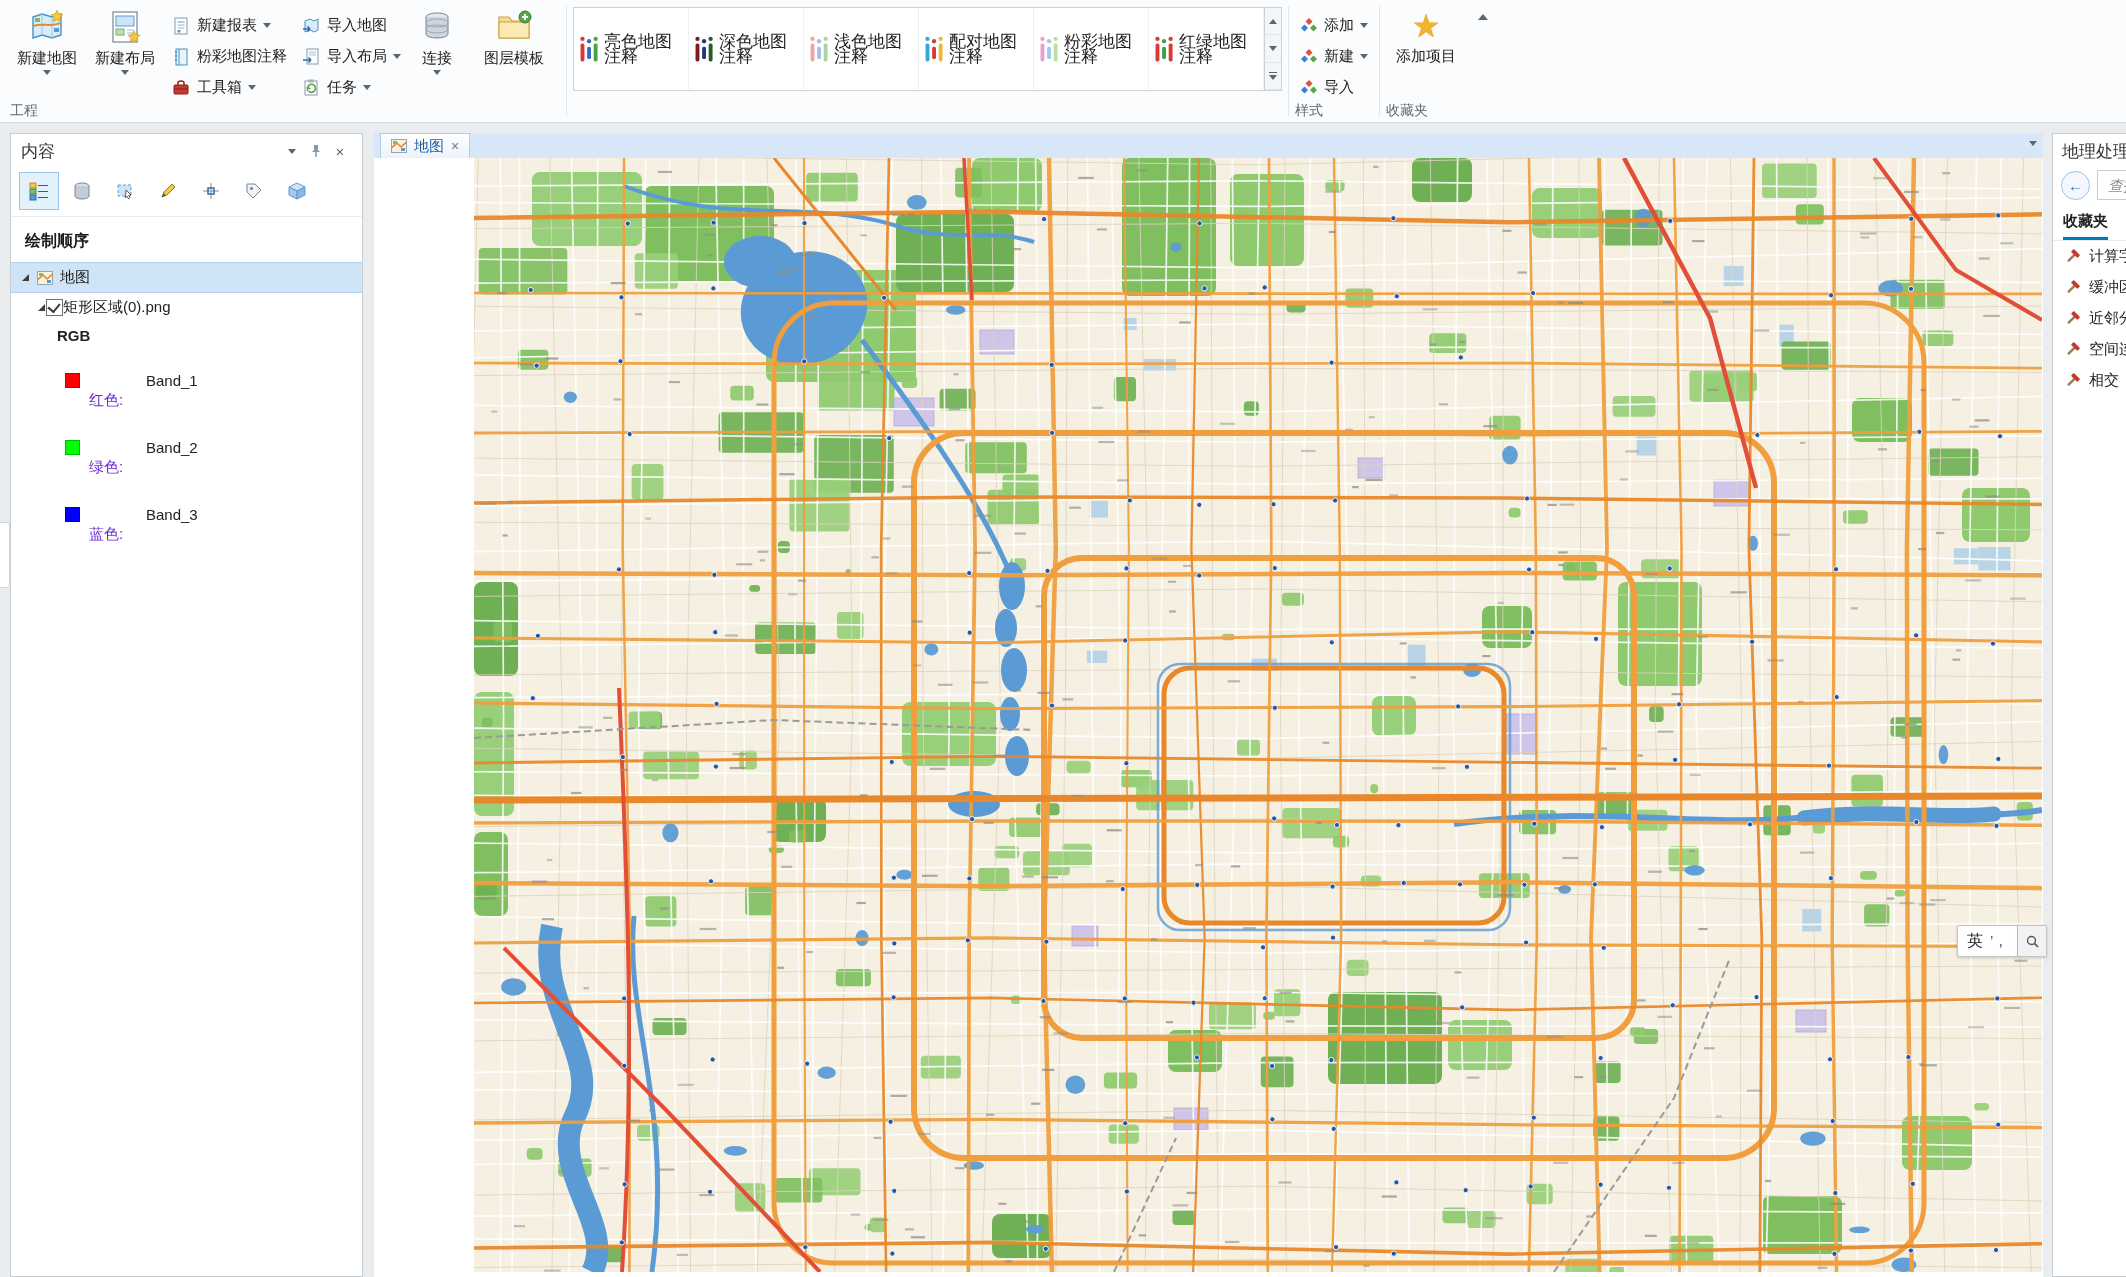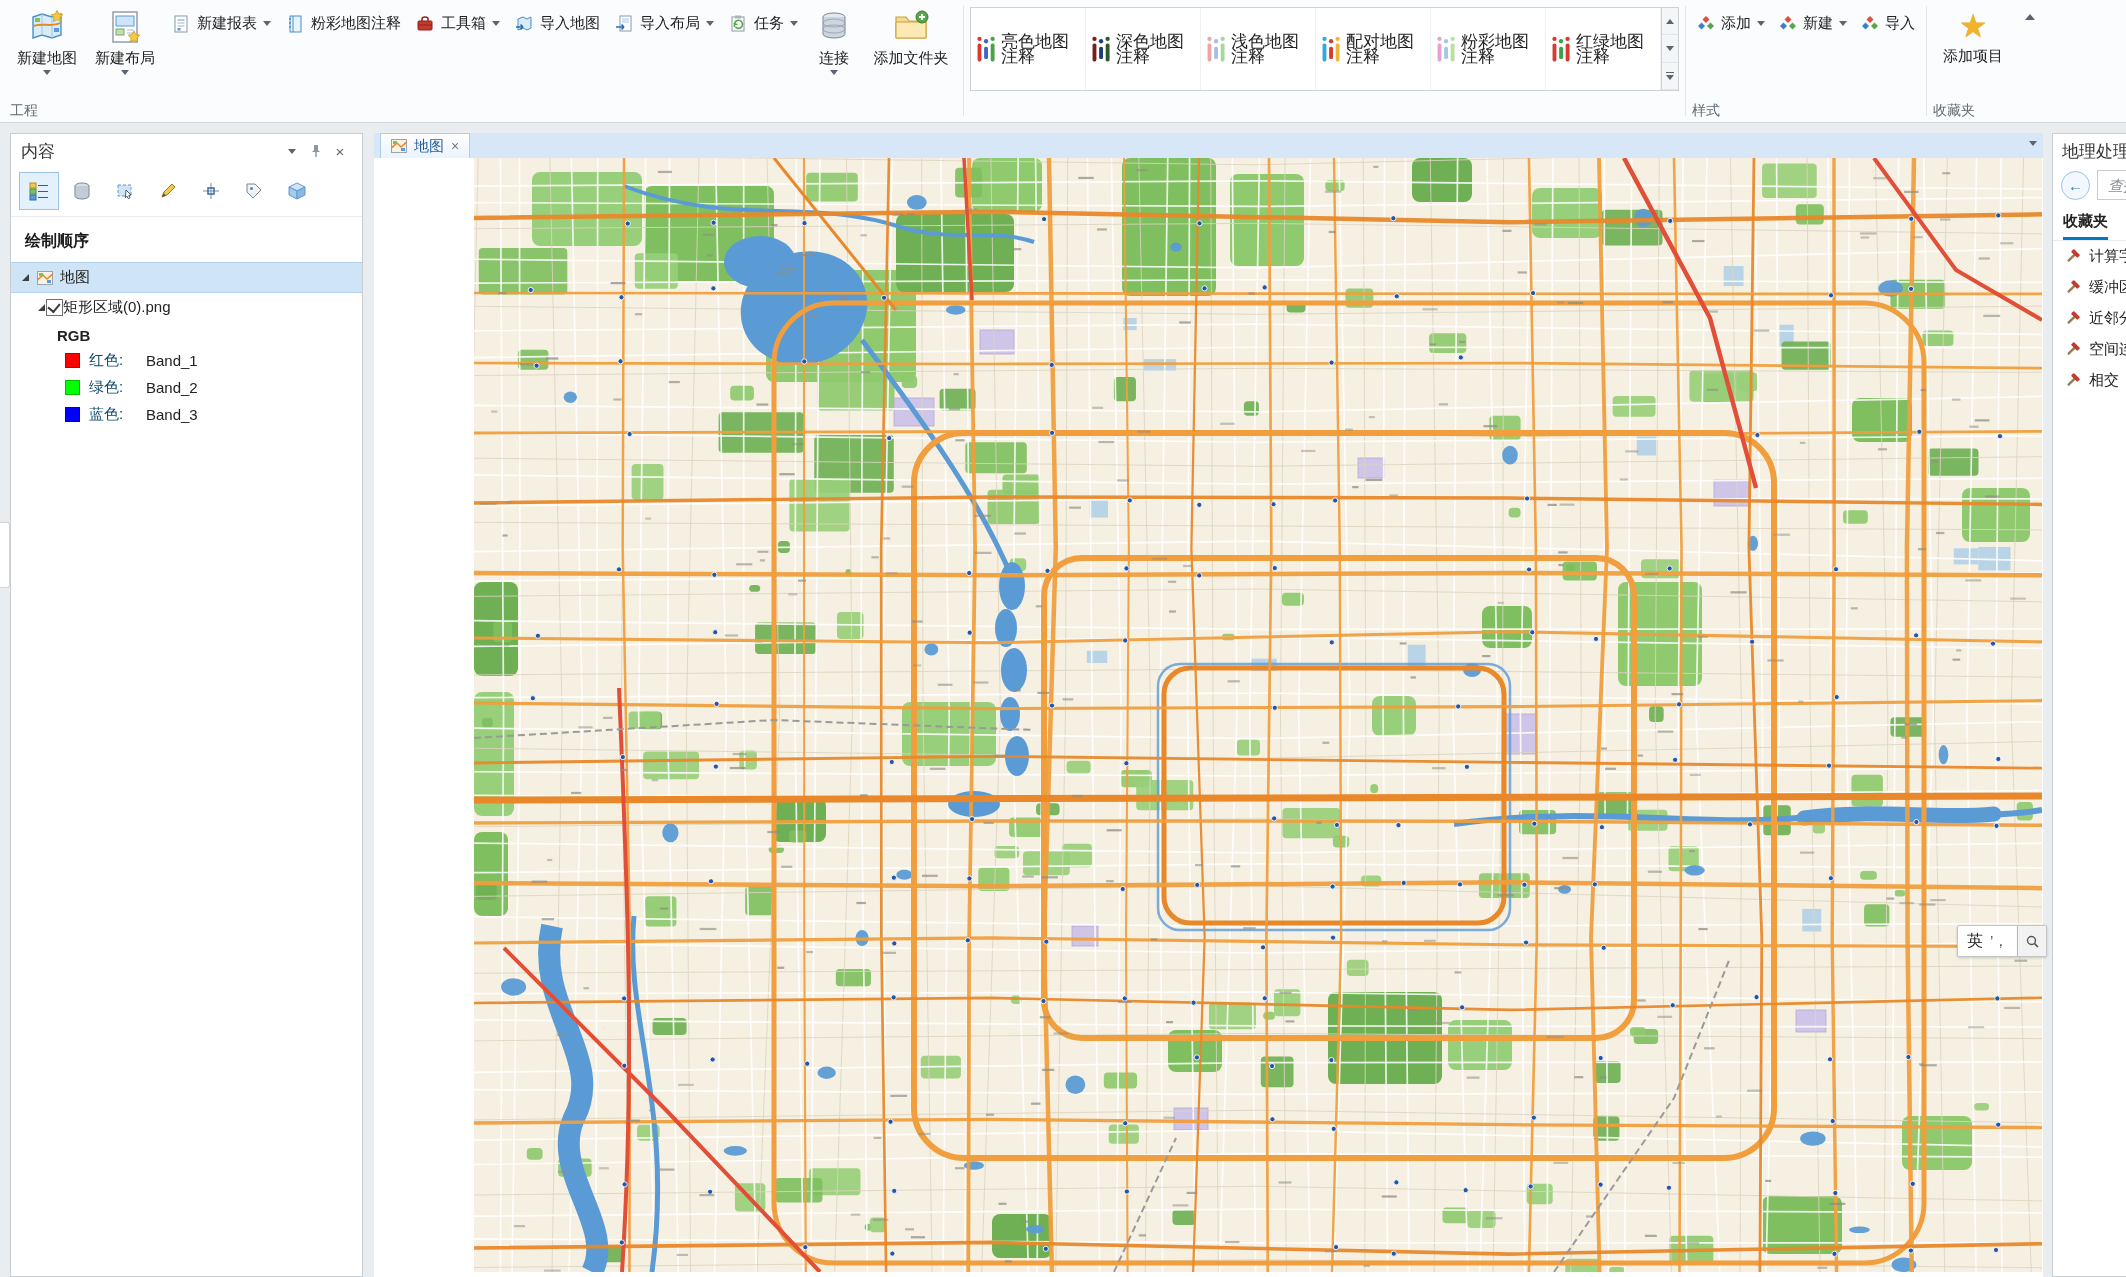--- a/index.html
+++ b/index.html
@@ -12,21 +12,21 @@
   .ribbon{position:absolute;left:0;top:0;right:0;height:122px;background:#fbfcfd;
     border-bottom:1px solid #d0d7de;display:flex;align-items:stretch;padding:0 6px;}
   .rgroup{display:flex;flex-direction:column;padding:2px 4px 0 4px;}
   .rg-body{flex:1;display:flex;align-items:stretch;gap:4px;}
   .rg-label{height:21px;line-height:19px;font-size:14px;color:#5f6a72;}
   .rsep{width:1px;background:#e1e6ea;margin:6px 2px;}
   .bigbtn{width:74px;display:flex;flex-direction:column;align-items:center;padding-top:7px;gap:4px;
     font-size:15px;color:#222;text-align:center;line-height:17px;cursor:default;}
   .cdown{width:0;height:0;border-left:4px solid transparent;border-right:4px solid transparent;
     border-top:5px solid #5a6570;display:inline-block;}
-  .smallcol{display:flex;flex-direction:row;justify-content:center;gap:4px;padding-top:8px;}
+  .smallcol{display:flex;flex-direction:column;justify-content:flex-end;gap:4px;padding-top:8px;}
   .smallbtn{display:flex;align-items:center;gap:6px;font-size:15px;color:#222;height:27px;padding:0 5px;}
   .gallery{display:flex;align-items:stretch;border:1px solid #ccd2d8;background:#fff;margin-top:5px;height:82px;}
   .gal-item{width:104px;display:flex;align-items:center;gap:5px;padding:0 5px;border-right:1px solid #eef1f3;
     font-size:17px;color:#222;line-height:15px;}
   .gal-scroll{width:16px;display:flex;flex-direction:column;border-left:1px solid #ccd2d8;}
   .gal-scroll>div{flex:1;display:flex;align-items:center;justify-content:center;background:#f3f5f7;border-bottom:1px solid #e1e6ea;}
   .tri-up{width:0;height:0;border-left:4px solid transparent;border-right:4px solid transparent;border-bottom:5px solid #5a6570;}
   .tri-dn{width:0;height:0;border-left:4px solid transparent;border-right:4px solid transparent;border-top:5px solid #5a6570;}
   .more-bar{display:flex;flex-direction:column;align-items:center;gap:2px;}
   .more-bar i{display:block;width:8px;height:1.5px;background:#5a6570;}
@@ -53,21 +53,21 @@
   .section-title{font-size:16px;font-weight:bold;color:#1a1a1a;padding:14px 14px 10px 14px;}
   .trow-map{display:flex;align-items:center;gap:7px;background:#cfe4f7;height:29px;padding:0 6px 0 10px;
     border-top:1px solid #b3d2ee;border-bottom:1px solid #b3d2ee;font-size:15px;}
   .trow-layer{display:flex;align-items:center;height:28px;padding:0 6px 0 26px;font-size:15px;}
   .cb{width:15px;height:15px;border:1px solid #707070;background:#fff;position:relative;flex:none;}
   .cb::after{content:"";position:absolute;left:3px;top:1px;width:6px;height:9px;
     border-right:2px solid #3a3a3a;border-bottom:2px solid #3a3a3a;transform:rotate(40deg);}
   .rgb-line{font-weight:bold;font-size:15px;padding:6px 0 3px 46px;}
   .band{display:flex;align-items:center;gap:9px;padding:4px 0 4px 54px;font-size:15px;}
   .band .sw{width:13px;height:13px;flex:none;border:1px solid rgba(0,0,0,.25);}
-  .band .bl{width:48px;color:#0c4a6e;}
+  .band .bl{width:48px;color:#6d28d9;margin-top:40px;}
   .band .bv{color:#222;}
   
   .view{position:absolute;left:374px;top:133px;right:83px;bottom:0;display:flex;flex-direction:column;}
   .tabstrip{height:25px;background:#d7e7f7;display:flex;align-items:flex-end;padding-left:6px;position:relative;flex:none;}
   .vtab{height:24px;background:linear-gradient(#ffffff,#eaf3fc);border:1px solid #b0cce8;border-bottom:none;
     display:flex;align-items:center;gap:7px;padding:0 10px;font-size:15px;color:#1f5d9e;}
   .vclose{color:#777;font-size:14px;line-height:14px;}
   .tab-dd{position:absolute;right:6px;top:8px;}
   .canvas{flex:1;background:#ffffff;position:relative;overflow:hidden;}
   #map-svg{position:absolute;left:100px;top:0;width:1568px;height:1114px;display:block;}
@@ -198,21 +198,21 @@
         <span class="cdown"></span>
       </div>
 
       <div class="bigbtn" style="width:92px">
         <svg viewBox="0 0 36 36" width="36" height="36">
           <path d="M3 8 h10 l3 4 h17 v17 H3 Z" fill="#f6d98e" stroke="#c9a23f" stroke-width="1.2"></path>
           <path d="M3 13 h30 v16 H3 Z" fill="#fce9b4" stroke="#c9a23f"></path>
           <circle cx="29" cy="8" r="6" fill="#57a64a" stroke="#3d7a33"></circle>
           <path d="M29 5 v6 M26 8 h6" stroke="#fff" stroke-width="1.8"></path>
         </svg>
-        <span>添加文件夹</span>
+        <span>图层模板</span>
       </div>
     </div>
     <div class="rg-label">工程</div>
   </div>
 
   <div class="rsep"></div>
 
   <div class="rgroup">
     <div class="rg-body">
       <div class="gallery">

